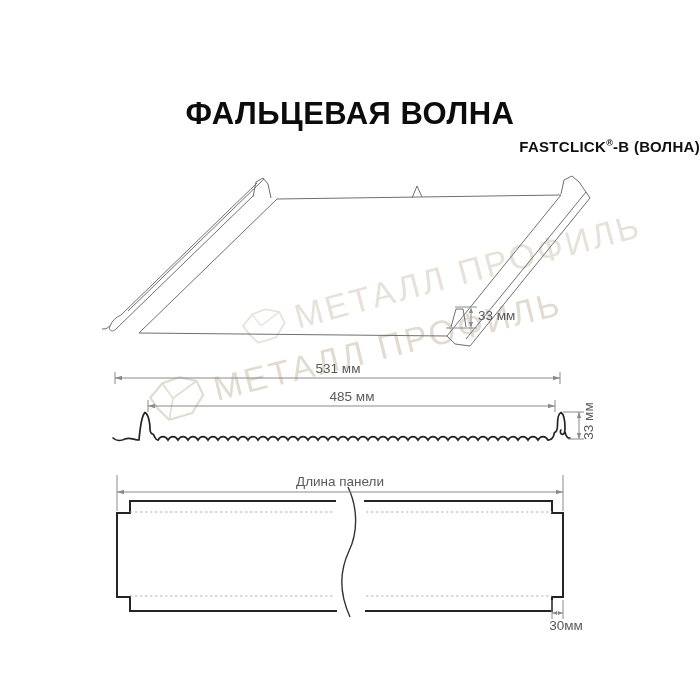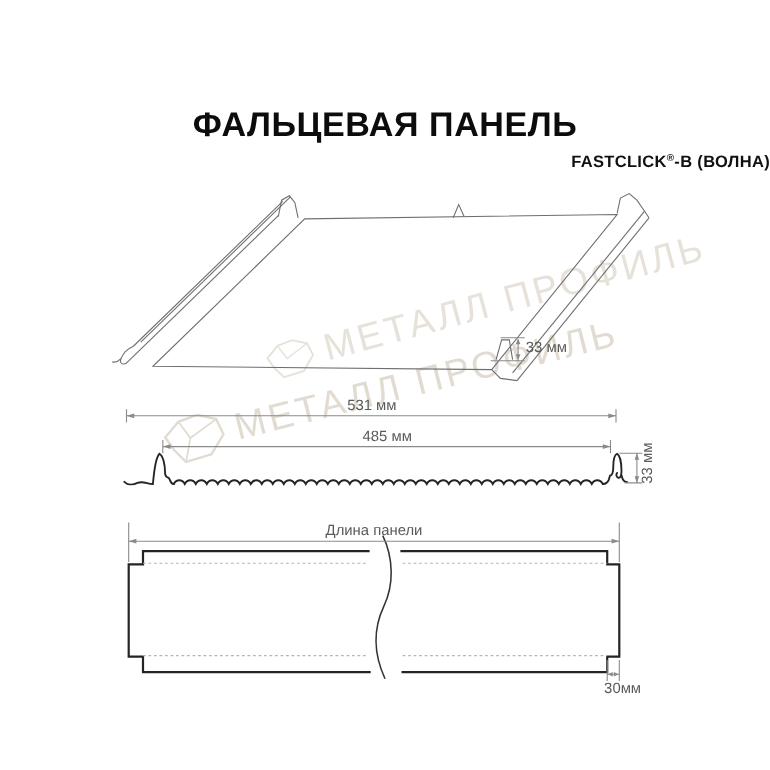--- a/index.html
+++ b/index.html
@@ -46,21 +46,21 @@
     <span class="wm-text">МЕТАЛЛ ПРОФИЛЬ</span>
   </div>
   <div class="wm wm2">
     <svg width="44" height="33" viewBox="0 0 56 42">
       <polygon points="7,27 2,14 17,3 35,1 51,9 54,24 39,39 15,40" fill="none" stroke="currentColor" stroke-width="2.2"></polygon>
       <polyline points="17,3 24,20 51,9" fill="none" stroke="currentColor" stroke-width="1.6"></polyline>
     </svg>
     <span class="wm-text">МЕТАЛЛ ПРОФИЛЬ</span>
   </div>
 
-  <div class="title">ФАЛЬЦЕВАЯ ПАНЕЛЬ</div>
+  <div class="title">ФАЛЬЦЕВАЯ ВОЛНА</div>
   <div class="subtitle"><span>FASTCLICK</span><sup>®</sup><span>-B (ВОЛНА)</span></div>
 
   <svg class="draw" width="700" height="700" viewBox="0 0 700 700">
     <defs>
       <pattern id="hatch" width="7" height="7" patternUnits="userSpaceOnUse" patternTransform="rotate(45)">
         <line x1="1" y1="-1" x2="1" y2="8" stroke="#8f8f8f" stroke-width="0.7"></line>
         <line x1="3.3" y1="-1" x2="3.3" y2="8" stroke="#9b9b9b" stroke-width="0.6"></line>
       </pattern>
     </defs>
 

